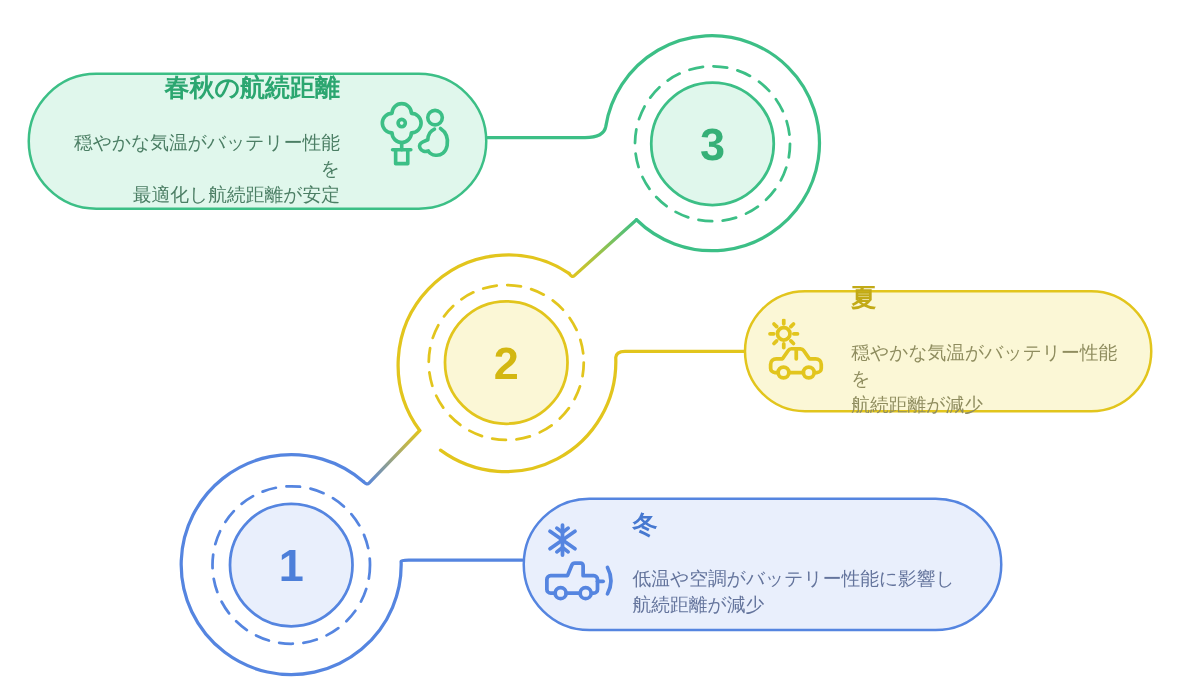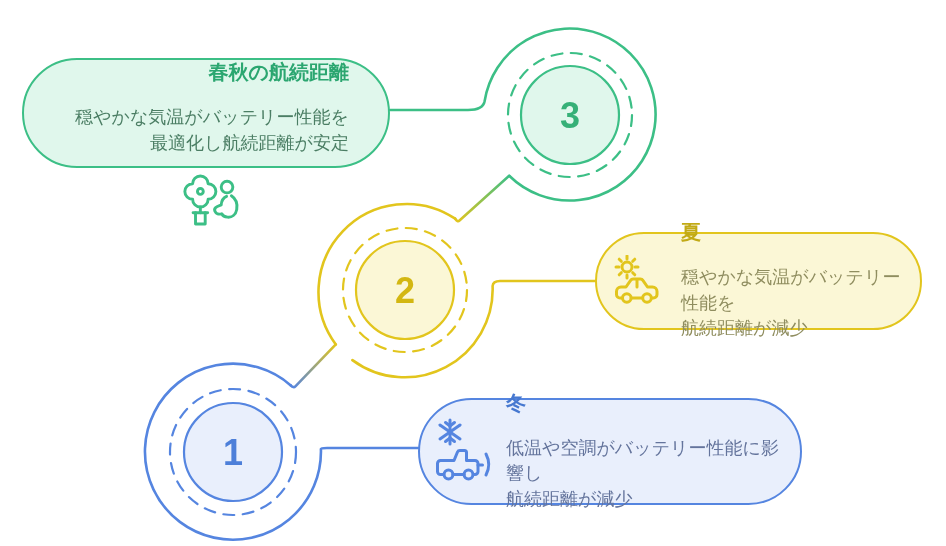--- a/index.html
+++ b/index.html
@@ -41,26 +41,26 @@
   
   .pill {
     position: absolute;
     display: flex;
     align-items: center;
     border: 2px solid;
   }
   .pill-icon svg { display: block; }
   .pill-text { display: flex; flex-direction: column; }
   .pill-title { font-size: 20px; font-weight: 700; line-height: 1.25; margin-bottom: 4px; }
-  .pill-desc  { font-size: 18px; line-height: 1.42; white-space: pre-line; margin-top: 16px; }
+  .pill-desc  { font-size: 15px; line-height: 1.42; white-space: pre-line; margin-top: 16px; }
 
   .pill-green {
     left: 22px; top: 58px; width: 368px; height: 110px; border-radius: 55px;
     background: var(--green-fill); border-color: var(--green-stroke);
-    justify-content: flex-start; gap: 18px; padding: 0 22px 0 34px; flex-direction: column;
+    justify-content: flex-start; gap: 28px; padding: 0 22px 0 34px;
   }
   .pill-green .pill-text { text-align: right; }
   .pill-green .pill-title { color: var(--green-title); }
   .pill-green .pill-desc  { color: var(--green-text); }
 
   .pill-yellow {
     left: 595px; top: 232px; width: 327px; height: 98px; border-radius: 49px;
     background: var(--yellow-fill); border-color: var(--yellow-stroke);
     gap: 13px; padding: 0 16px 0 15px;
   }

